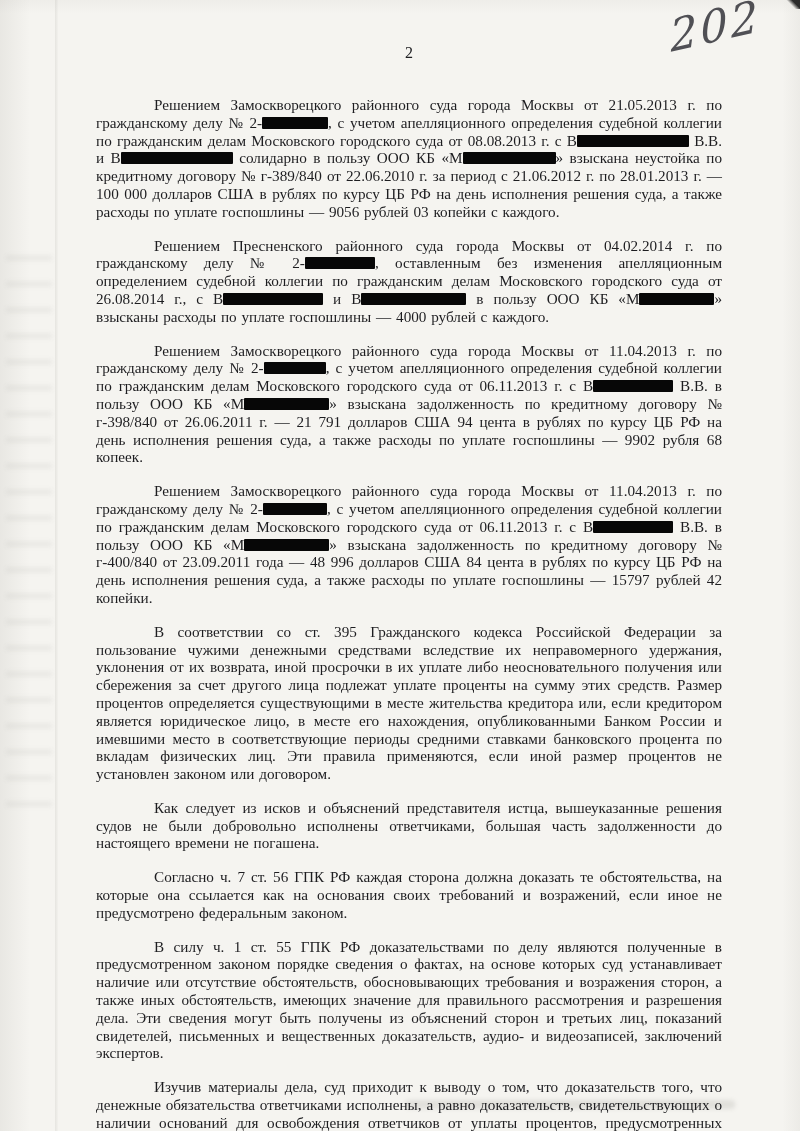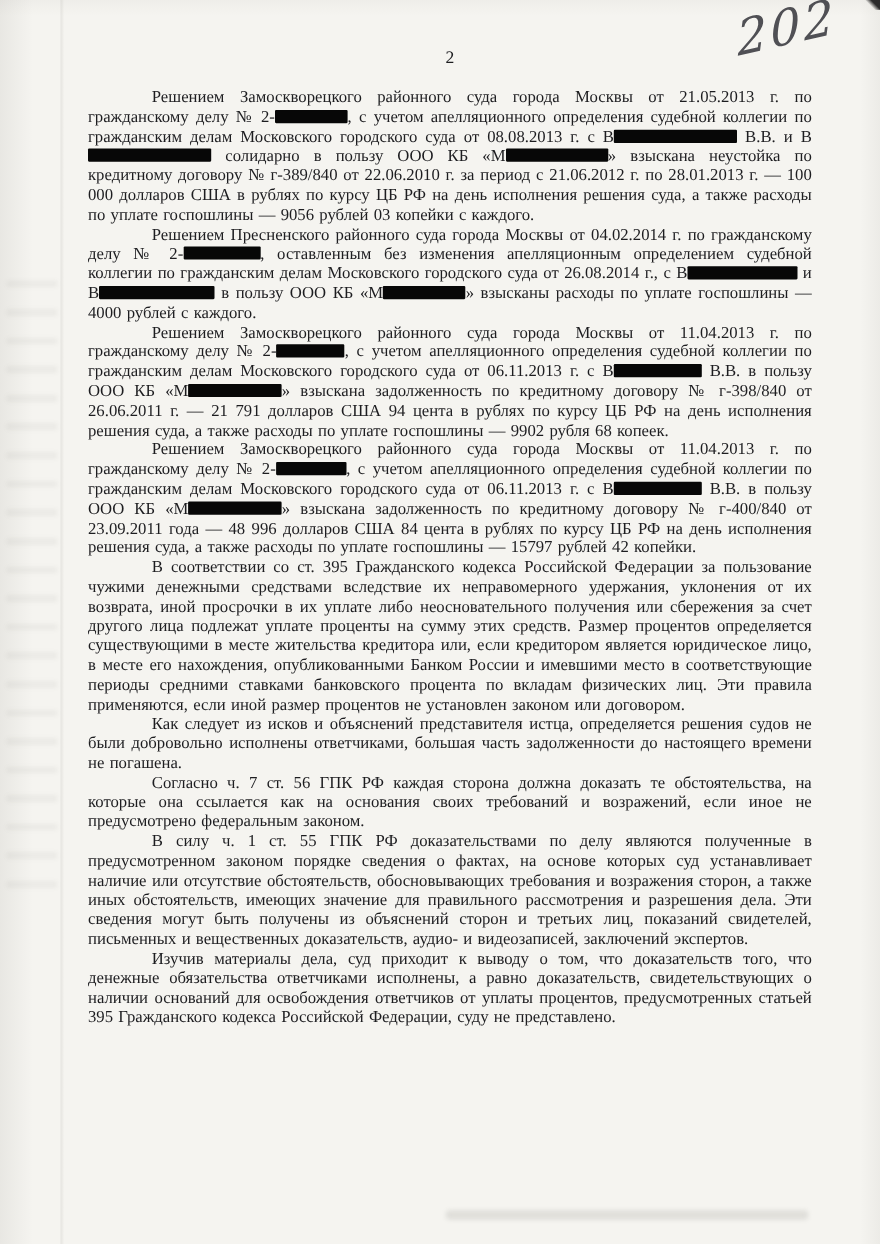--- a/index.html
+++ b/index.html
@@ -62,21 +62,21 @@
     font-size:16px;
   }
   .doc-body{
     position:absolute;top:80px;left:80px;width:658px;
     font-size:15.2px;
     line-height:17.8px;
     text-align:justify;
     word-spacing:1px;
   }
   .doc-body p{
-    margin:0;
+    margin:16px;
     text-indent:58px;
   }
   .redact{
     display:inline-block;
     height:12px;
     background:var(--redact);
     vertical-align:-1px;
     border-radius:1px;
   }
 </style>
@@ -92,18 +92,18 @@
   <div class="handwritten">202</div>
 
   <div class="page-num">2</div>
 
   <div class="doc-body">
       <p>Решением Замоскворецкого районного суда города Москвы от 21.05.2013 г. по гражданскому делу № 2-<span class="redact" style="width: 66px;"></span>, с учетом апелляционного определения судебной коллегии по гражданским делам Московского городского суда от 08.08.2013 г. с В<span class="redact" style="width: 112px;"></span> В.В. и В<span class="redact" style="width: 112px;"></span> солидарно в пользу ООО КБ «М<span class="redact" style="width: 93px;"></span>» взыскана неустойка по кредитному договору № г-389/840 от 22.06.2010 г. за период с 21.06.2012 г. по 28.01.2013 г. — 100 000 долларов США в рублях по курсу ЦБ РФ на день исполнения решения суда, а также расходы по уплате госпошлины — 9056 рублей 03 копейки с каждого.</p>
       <p>Решением Пресненского районного суда города Москвы от 04.02.2014 г. по гражданскому делу № 2-<span class="redact" style="width: 70px;"></span>, оставленным без изменения апелляционным определением судебной коллегии по гражданским делам Московского городского суда от 26.08.2014 г., с В<span class="redact" style="width: 100px;"></span> и В<span class="redact" style="width: 105px;"></span> в пользу ООО КБ «М<span class="redact" style="width: 75px;"></span>» взысканы расходы по уплате госпошлины — 4000 рублей с каждого.</p>
       <p>Решением Замоскворецкого районного суда города Москвы от 11.04.2013 г. по гражданскому делу № 2-<span class="redact" style="width: 62px;"></span>, с учетом апелляционного определения судебной коллегии по гражданским делам Московского городского суда от 06.11.2013 г. с В<span class="redact" style="width: 80px;"></span> В.В. в пользу ООО КБ «М<span class="redact" style="width: 85px;"></span>» взыскана задолженность по кредитному договору № г-398/840 от 26.06.2011 г. — 21 791 долларов США 94 цента в рублях по курсу ЦБ РФ на день исполнения решения суда, а также расходы по уплате госпошлины — 9902 рубля 68 копеек.</p>
       <p>Решением Замоскворецкого районного суда города Москвы от 11.04.2013 г. по гражданскому делу № 2-<span class="redact" style="width: 64px;"></span>, с учетом апелляционного определения судебной коллегии по гражданским делам Московского городского суда от 06.11.2013 г. с В<span class="redact" style="width: 80px;"></span> В.В. в пользу ООО КБ «М<span class="redact" style="width: 85px;"></span>» взыскана задолженность по кредитному договору № г-400/840 от 23.09.2011 года — 48 996 долларов США 84 цента в рублях по курсу ЦБ РФ на день исполнения решения суда, а также расходы по уплате госпошлины — 15797 рублей 42 копейки.</p>
       <p>В соответствии со ст. 395 Гражданского кодекса Российской Федерации за пользование чужими денежными средствами вследствие их неправомерного удержания, уклонения от их возврата, иной просрочки в их уплате либо неосновательного получения или сбережения за счет другого лица подлежат уплате проценты на сумму этих средств. Размер процентов определяется существующими в месте жительства кредитора или, если кредитором является юридическое лицо, в месте его нахождения, опубликованными Банком России и имевшими место в соответствующие периоды средними ставками банковского процента по вкладам физических лиц. Эти правила применяются, если иной размер процентов не установлен законом или договором.</p>
-      <p>Как следует из исков и объяснений представителя истца, определяется решения судов не были добровольно исполнены ответчиками, большая часть задолженности до настоящего времени не погашена.</p>
+      <p>Как следует из исков и объяснений представителя истца, вышеуказанные решения судов не были добровольно исполнены ответчиками, большая часть задолженности до настоящего времени не погашена.</p>
       <p>Согласно ч. 7 ст. 56 ГПК РФ каждая сторона должна доказать те обстоятельства, на которые она ссылается как на основания своих требований и возражений, если иное не предусмотрено федеральным законом.</p>
       <p>В силу ч. 1 ст. 55 ГПК РФ доказательствами по делу являются полученные в предусмотренном законом порядке сведения о фактах, на основе которых суд устанавливает наличие или отсутствие обстоятельств, обосновывающих требования и возражения сторон, а также иных обстоятельств, имеющих значение для правильного рассмотрения и разрешения дела. Эти сведения могут быть получены из объяснений сторон и третьих лиц, показаний свидетелей, письменных и вещественных доказательств, аудио- и видеозаписей, заключений экспертов.</p>
       <p>Изучив материалы дела, суд приходит к выводу о том, что доказательств того, что денежные обязательства ответчиками исполнены, а равно доказательств, свидетельствующих о наличии оснований для освобождения ответчиков от уплаты процентов, предусмотренных статьей 395 Гражданского кодекса Российской Федерации, суду не представлено.</p>
     </div>
 </div>
 
 </body></html>

